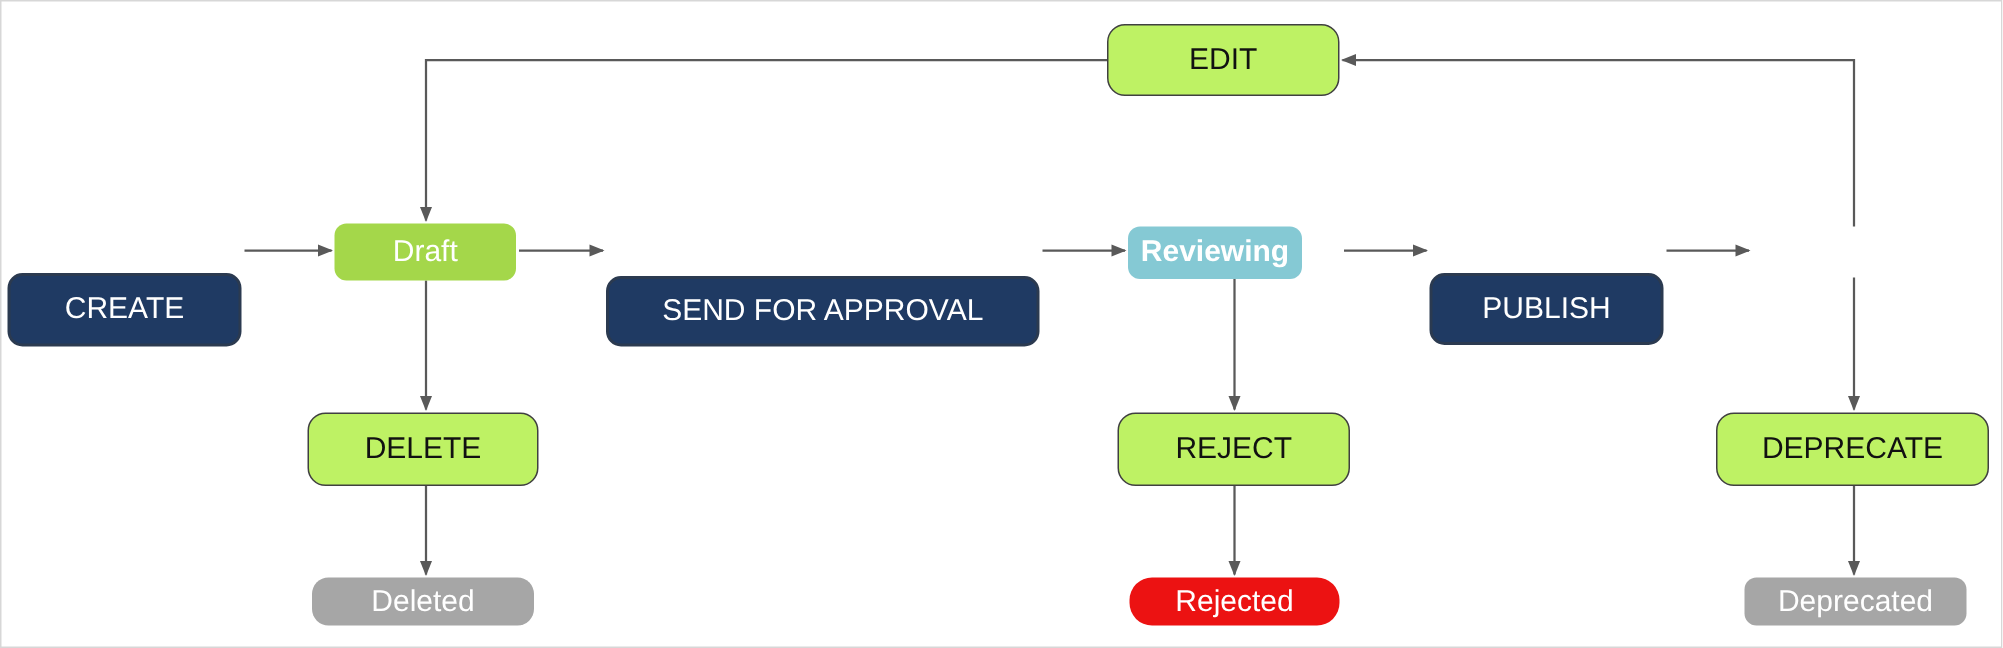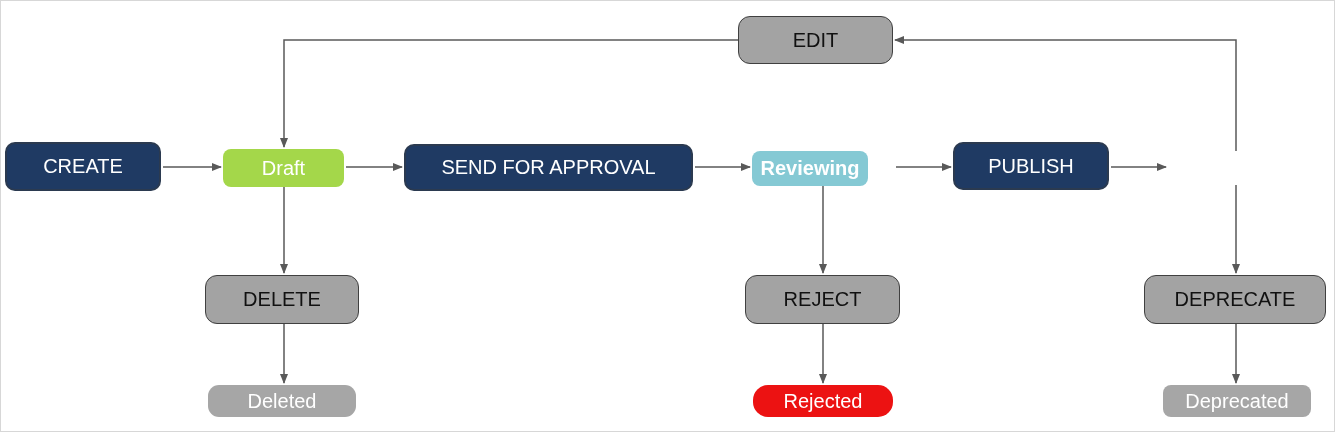--- a/index.html
+++ b/index.html
@@ -36,23 +36,24 @@
     box-sizing: border-box;
     font-size: 20px;
     white-space: nowrap;
     user-select: none;
   }
   .navy {
     background: var(--c-navy, #1f3a63);
     color: #ffffff;
     border: 2px solid var(--c-navy-border, #2b3a50);
     border-radius: 10px;
+    margin-top: 40px;
   }
   .action-white {
-    background: #a3a3a3;
+    background: #bef264;
     color: var(--c-text-dark, #111111);
     border: 1.5px solid var(--c-action-border, #404040);
     border-radius: 12px;
   }
   .state { color: #ffffff; border-radius: 8px; }
   .state.green { background: var(--c-green-draft, #a4d74a); }
   .state.lime  { background: var(--c-lime-published, #99e000); }
   .state.teal  { background: var(--c-teal-reviewing, #85c9d4); }
   .state.gray  { background: var(--c-gray-state, #a6a6a6); }
   .state.red   { background: var(--c-red-state, #ec1212); }

